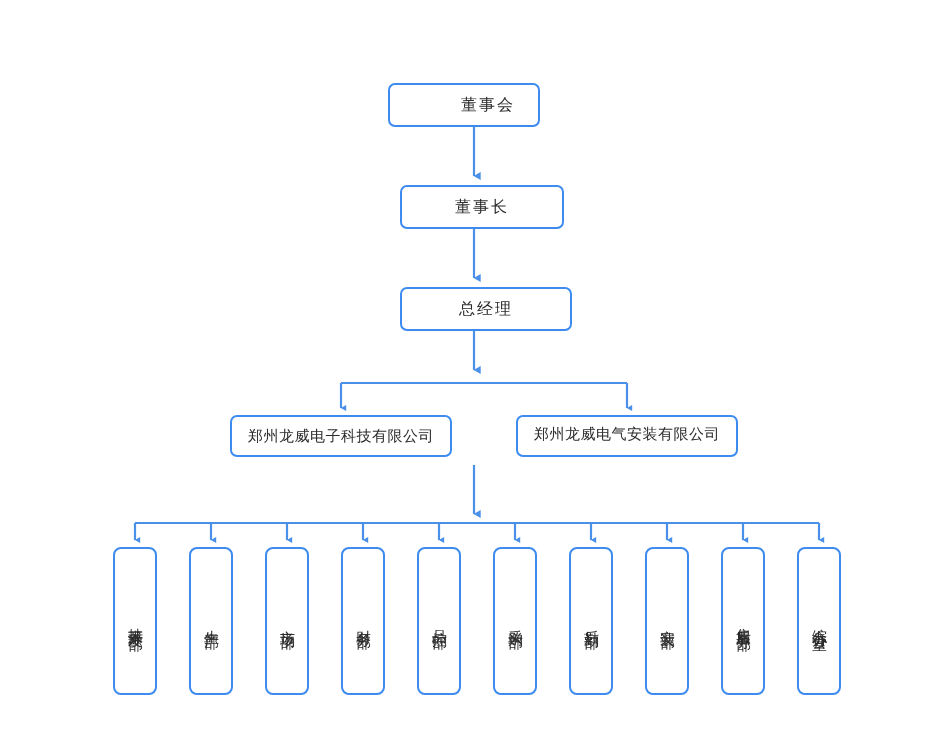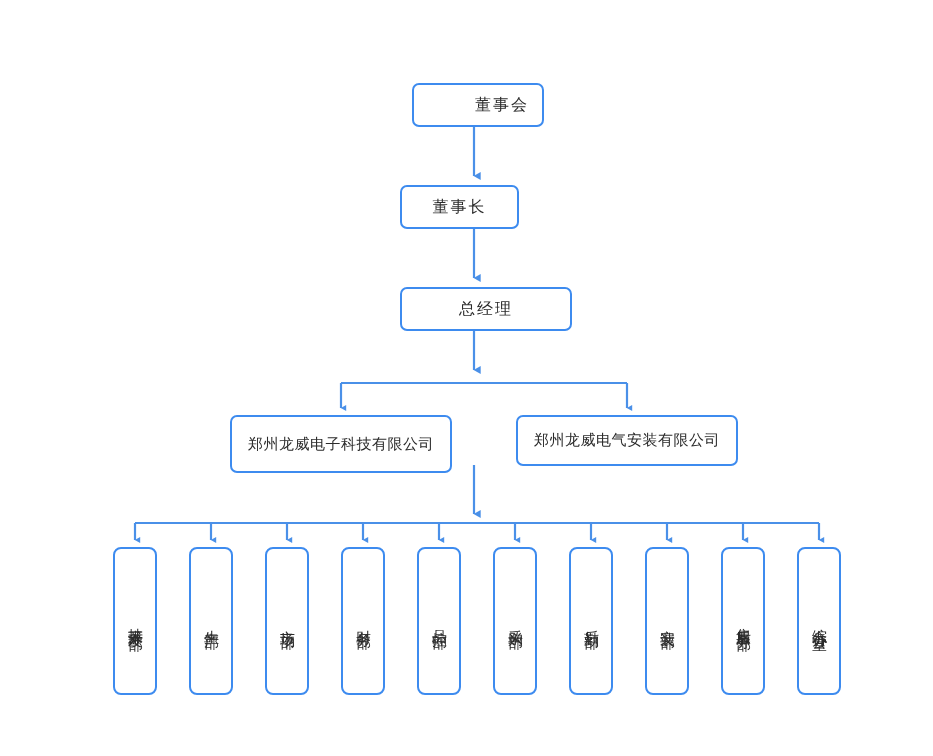--- a/index.html
+++ b/index.html
@@ -91,33 +91,33 @@
         <line x1="439" y1="523" x2="439" y2="540" marker-end="url(#arrowSmall)"></line>
         <line x1="515" y1="523" x2="515" y2="540" marker-end="url(#arrowSmall)"></line>
         <line x1="591" y1="523" x2="591" y2="540" marker-end="url(#arrowSmall)"></line>
         <line x1="667" y1="523" x2="667" y2="540" marker-end="url(#arrowSmall)"></line>
         <line x1="743" y1="523" x2="743" y2="540" marker-end="url(#arrowSmall)"></line>
         <line x1="819" y1="523" x2="819" y2="540" marker-end="url(#arrowSmall)"></line>
       </g>
   </svg>
 
   <div id="nodes-layer">
-      <div class="node exec" style="left: 412px; top: 83px; width: 132px; height: 44px; padding-left: 48px;">
+      <div class="node exec" style="left: 388px; top: 83px; width: 152px; height: 44px; padding-left: 48px;">
         <span>董事会</span>
       </div>
-      <div class="node exec" style="left: 400px; top: 185px; width: 119px; height: 44px;">
+      <div class="node exec" style="left: 400px; top: 185px; width: 164px; height: 44px;">
         <span>董事长</span>
       </div>
       <div class="node exec" style="left: 400px; top: 287px; width: 172px; height: 44px;">
         <span>总经理</span>
       </div>
-      <div class="node company" style="left: 230px; top: 415px; width: 222px; height: 58px;">
+      <div class="node company" style="left: 230px; top: 415px; width: 222px; height: 42px;">
         <span>郑州龙威电子科技有限公司</span>
       </div>
-      <div class="node company" style="left: 516px; top: 415px; width: 222px; height: 51px;">
+      <div class="node company" style="left: 516px; top: 415px; width: 222px; height: 42px; font-family: Liberation Mono, monospace;">
         <span>郑州龙威电气安装有限公司</span>
       </div>
       <div class="node dept" style="left: 113px; top: 547px; width: 44px; height: 148px;">
         <span class="vtext">技术开发部</span>
       </div>
       <div class="node dept" style="left: 189px; top: 547px; width: 44px; height: 148px;">
         <span class="vtext">生产部</span>
       </div>
       <div class="node dept" style="left: 265px; top: 547px; width: 44px; height: 148px;">
         <span class="vtext">市场部</span>

